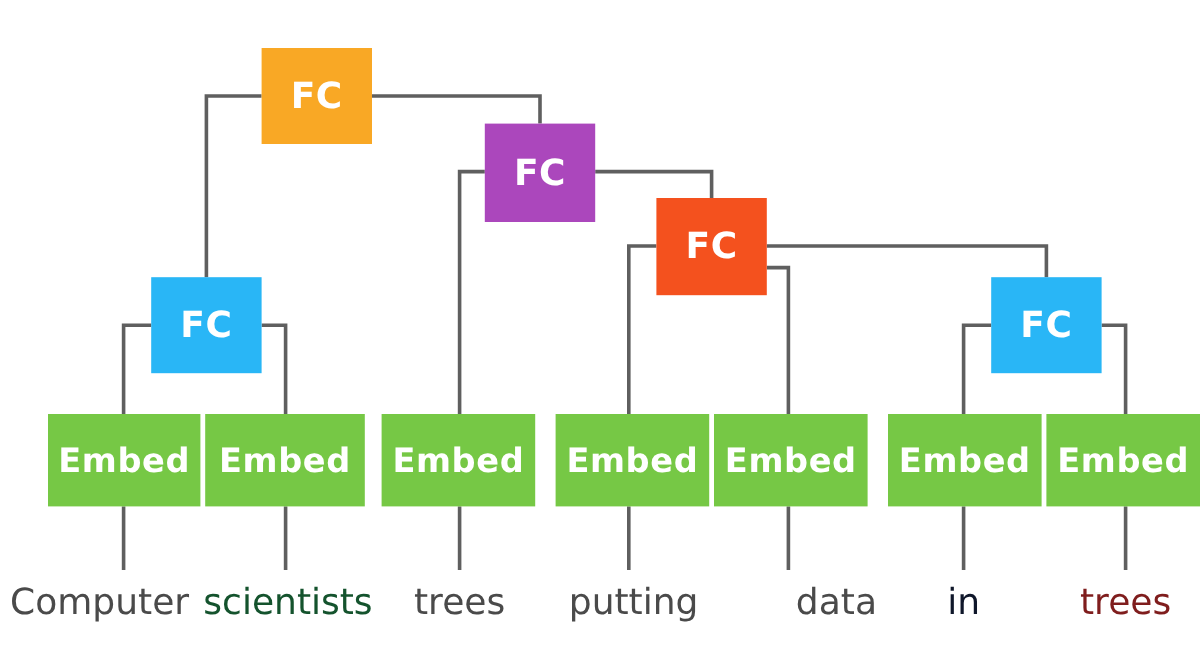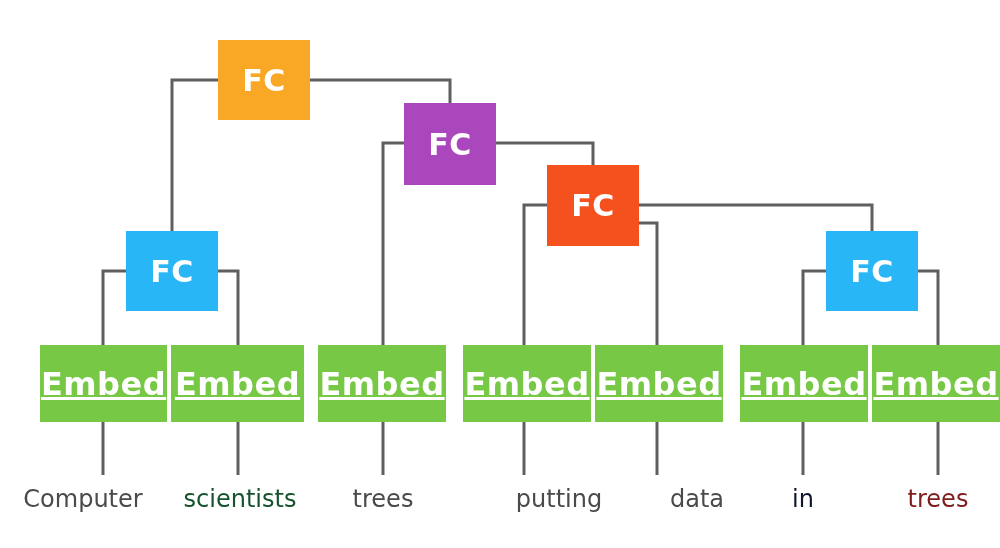--- a/index.html
+++ b/index.html
@@ -34,28 +34,27 @@
     font-weight: bold;
     font-family: "DejaVu Sans", sans-serif;
     letter-spacing: 0.5px;
     box-sizing: border-box;
     user-select: none;
   }
   .fc-node {
     font-size: 30px;
   }
   .embed-node {
-    font-size: 32px;
-    text-decoration: underline;
+    font-size: 28px;
   }
   .token-label {
     position: absolute;
     color: #4a4a4a;
     font-family: "DejaVu Sans", sans-serif;
-    font-size: 24px;
+    font-size: 30px;
     font-weight: normal;
     text-align: center;
     white-space: nowrap;
     transform: translateX(-50%);
     user-select: none;
   }
 </style>
 </head>
 <body>
 
@@ -93,18 +92,18 @@
       <div class="node embed-node" style="left: 318px; top: 345px; width: 128px; height: 77px; background: rgb(118, 200, 69);">Embed</div>
       <div class="node embed-node" style="left: 463px; top: 345px; width: 128px; height: 77px; background: rgb(118, 200, 69);">Embed</div>
       <div class="node embed-node" style="left: 595px; top: 345px; width: 128px; height: 77px; background: rgb(118, 200, 69);">Embed</div>
       <div class="node embed-node" style="left: 740px; top: 345px; width: 128px; height: 77px; background: rgb(118, 200, 69);">Embed</div>
       <div class="node embed-node" style="left: 872px; top: 345px; width: 128px; height: 77px; background: rgb(118, 200, 69);">Embed</div>
     </div>
   <div id="token-layer">
       <div class="token-label" style="left: 83px; top: 485px; color: rgb(74, 74, 74);">Computer</div>
       <div class="token-label" style="left: 240px; top: 485px; color: #14532d;">scientists</div>
       <div class="token-label" style="left: 383px; top: 485px; color: rgb(74, 74, 74);">trees</div>
-      <div class="token-label" style="left: 528px; top: 485px; color: rgb(74, 74, 74); margin-left: 31px;">putting</div>
+      <div class="token-label" style="left: 528px; top: 485px; color: rgb(74, 74, 74);">putting</div>
       <div class="token-label" style="left: 657px; top: 485px; color: rgb(74, 74, 74); margin-left: 40px;">data</div>
       <div class="token-label" style="left: 803px; top: 485px; color: #0f172a;">in</div>
       <div class="token-label" style="left: 938px; top: 485px; color: #7f1d1d;">trees</div>
     </div>
 </div>
 
 </body></html>

